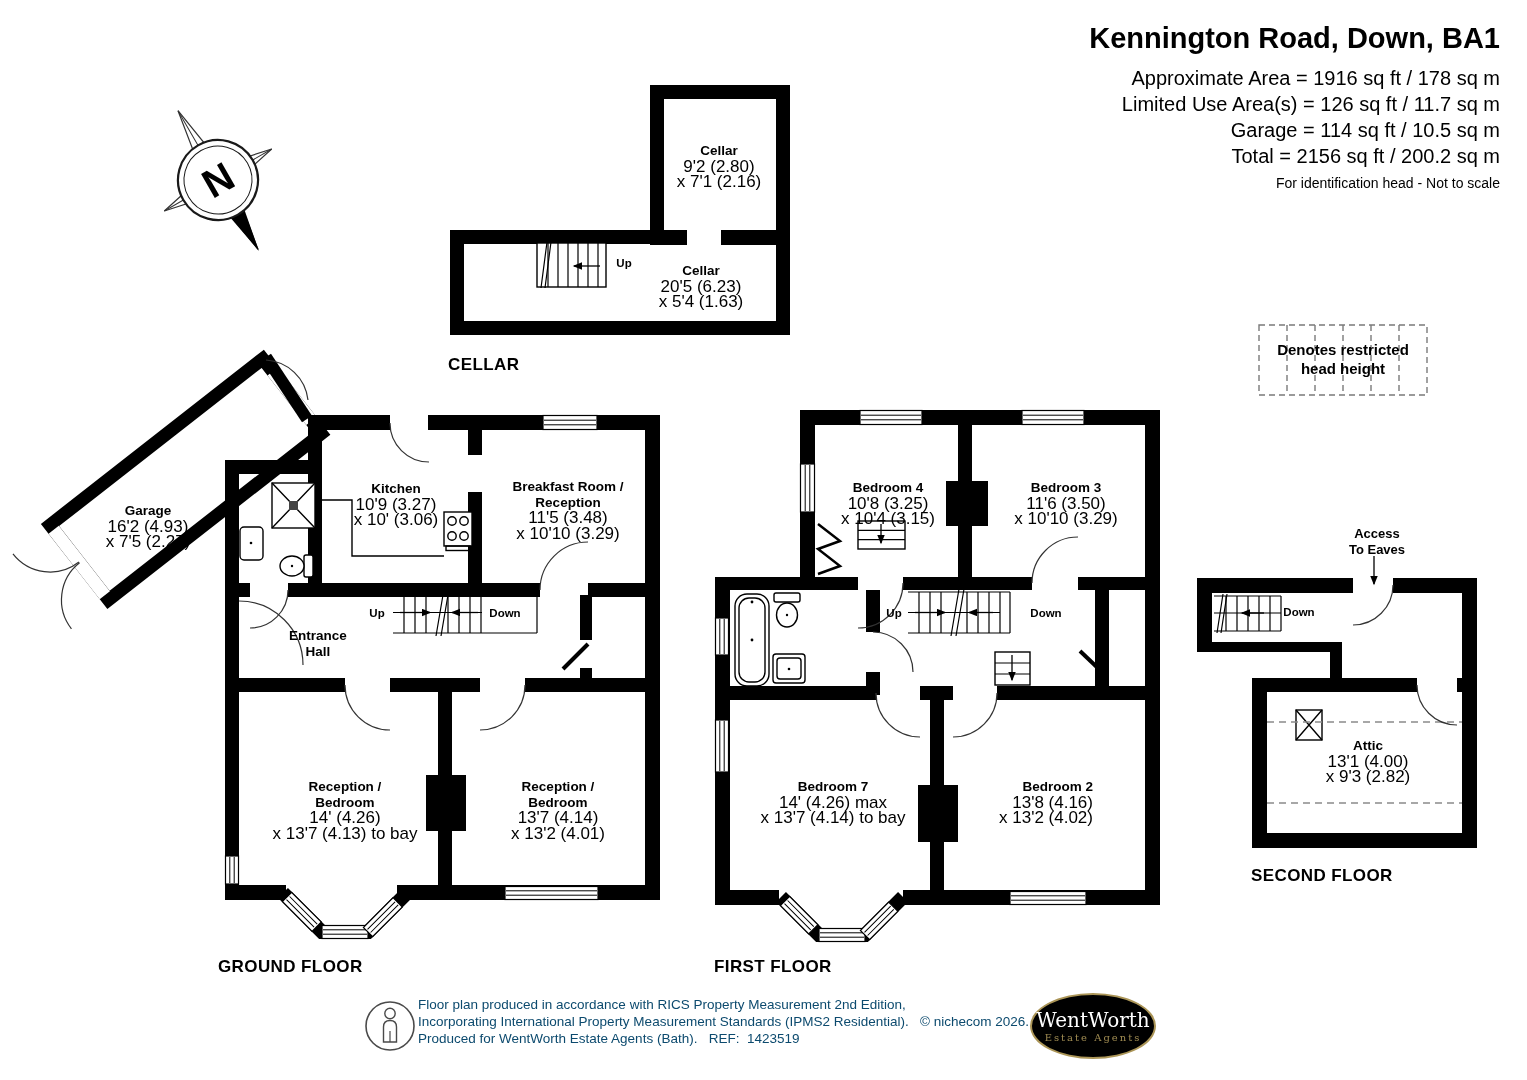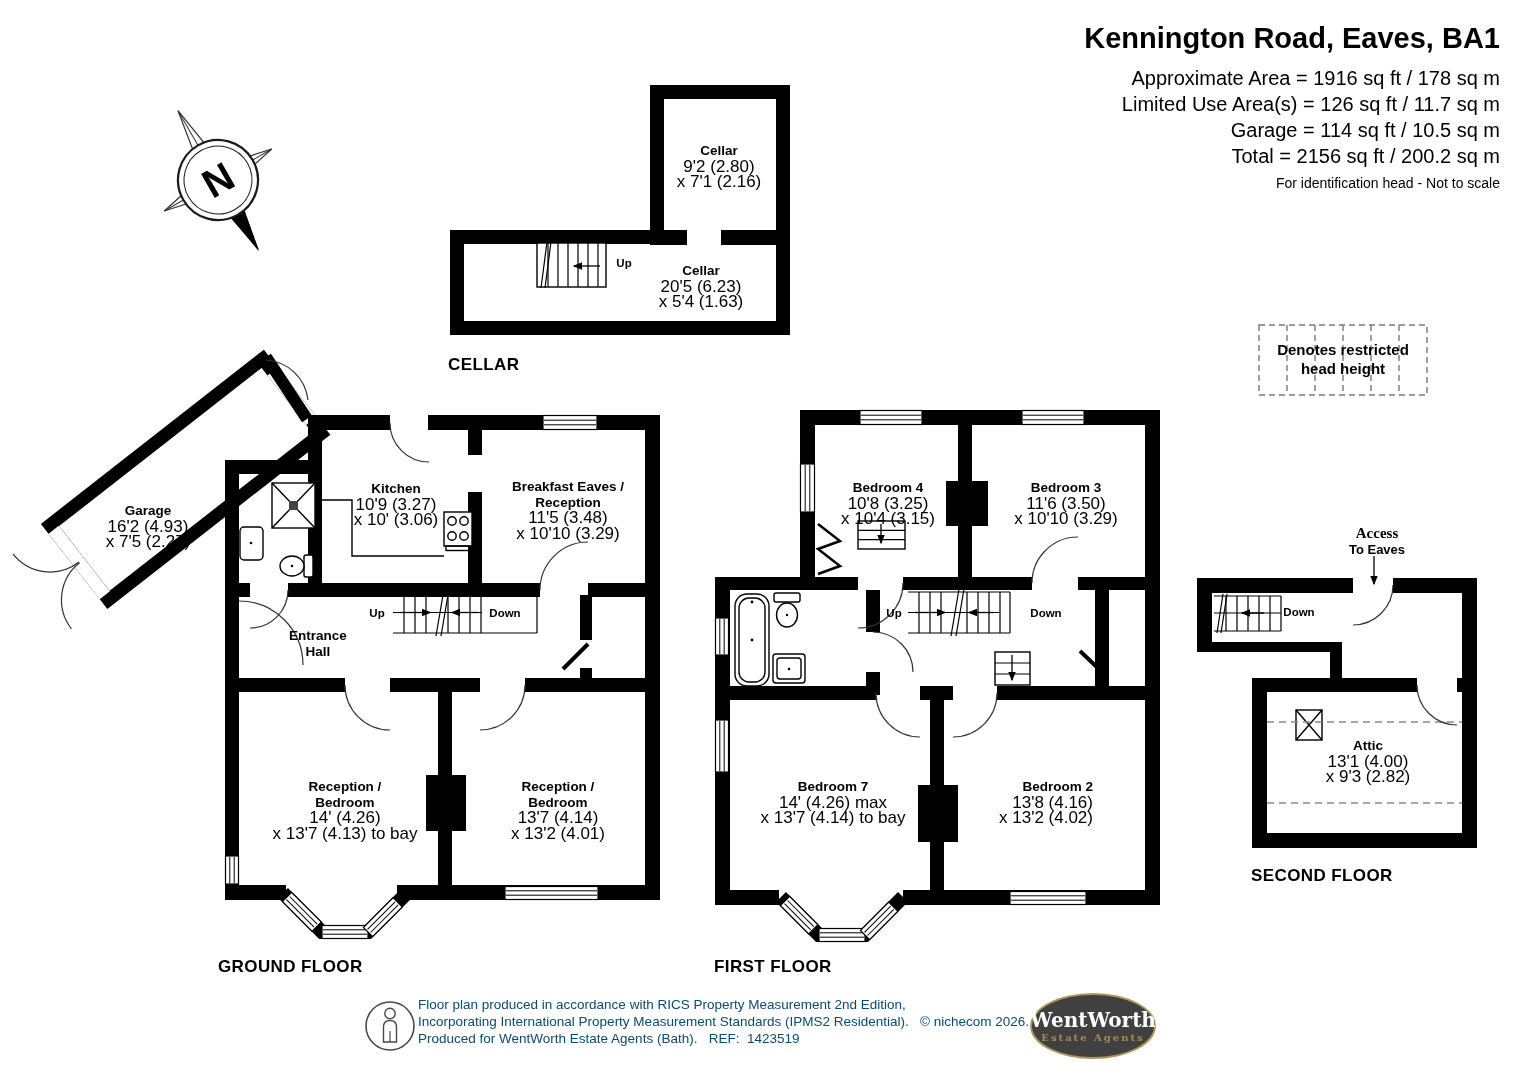--- a/index.html
+++ b/index.html
@@ -22,22 +22,22 @@
   .ftitle{position:absolute;font-size:17px;font-weight:bold;letter-spacing:.4px;white-space:nowrap;}
   #header{position:absolute;top:22px;right:27px;text-align:right;}
   #header .title{font-size:29px;font-weight:bold;margin-bottom:10px;}
   #header .aline{font-size:20px;line-height:26px;}
   #header .note{font-size:14px;margin-top:6px;}
   #legend-label{position:absolute;transform:translate(-50%,-50%);text-align:center;
         font-size:15px;font-weight:bold;line-height:19px;white-space:nowrap;}
   #footer-text{position:absolute;left:418px;top:996px;font-size:13.5px;line-height:17px;color:#0c4a6e;}
   #footer-text div{white-space:pre;}
   #logo{position:absolute;left:1030px;top:993px;width:126px;height:66px;border-radius:50%;
-        background:#404040;border:2.5px solid #ab9557;box-sizing:border-box;
-        display:flex;flex-direction:column;align-items:center;justify-content:center;font-weight:bold;}
+        background:#000000;border:2.5px solid #ab9557;box-sizing:border-box;
+        display:flex;flex-direction:column;align-items:center;justify-content:center;}
   #logo .lname{font-family:"DejaVu Serif",serif;font-size:20px;color:#ffffff;line-height:22px;}
   #logo .ltag{font-family:"DejaVu Serif",serif;font-size:10px;color:#a08c52;letter-spacing:2px;margin-top:1px;}
   .nlabel{font-size:40px;font-weight:bold;font-family:"Liberation Sans",sans-serif;}
 </style>
 </head>
 <body>
 
 <div id="page">
 
 <svg width="1527" height="1080" viewBox="0 0 1527 1080">
@@ -289,21 +289,21 @@
 
   <g stroke="#4a4a4a" fill="none">
     <circle cx="390" cy="1026" r="24" stroke-width="1.6"></circle>
     <circle cx="390" cy="1013.5" r="5.2" stroke-width="1.4"></circle>
     <path d="M383.5,1042 V1027 Q383.5,1020.5 390,1020.5 Q396.5,1020.5 396.5,1027 V1042 Z" stroke-width="1.4"></path>
     <path d="M390,1031 V1042" stroke-width="1.2"></path>
   </g>
 </svg>
 
 <div id="header">
-  <div class="title">Kennington Road, Eaves, BA1</div>
+  <div class="title">Kennington Road, Down, BA1</div>
   <div class="aline">Approximate Area = 1916 sq ft / 178 sq m</div>
   <div class="aline">Limited Use Area(s) = 126 sq ft / 11.7 sq m</div>
   <div class="aline">Garage = 114 sq ft / 10.5 sq m</div>
   <div class="aline">Total = 2156 sq ft / 200.2 sq m</div>
   <div class="note">For identification head - Not to scale</div>
 </div>
 
 <div id="legend-label" style="left:1343px;top:359px;">
   <div>Denotes restricted</div>
   <div>head height</div>
@@ -323,21 +323,21 @@
   <div class="rname">Garage</div>
   <div class="rdim">16'2 (4.93)</div>
   <div class="rdim">x 7'5 (2.27)</div>
 </div>
 <div class="lbl" style="left:396px;top:504px;">
   <div class="rname">Kitchen</div>
   <div class="rdim">10'9 (3.27)</div>
   <div class="rdim">x 10' (3.06)</div>
 </div>
 <div class="lbl" style="left:568px;top:510px;">
-  <div class="rname">Breakfast Eaves /</div>
+  <div class="rname">Breakfast Room /</div>
   <div class="rname">Reception</div>
   <div class="rdim">11'5 (3.48)</div>
   <div class="rdim">x 10'10 (3.29)</div>
 </div>
 <div class="lbl" style="left:318px;top:643px;">
   <div class="rname">Entrance</div>
   <div class="rname">Hall</div>
 </div>
 <div class="lbl" style="left:345px;top:810px;">
   <div class="rname">Reception /</div>
@@ -370,21 +370,21 @@
   <div class="rname">Bedroom 2</div>
   <div class="rdim">13'8 (4.16)</div>
   <div class="rdim">x 13'2 (4.02)</div>
 </div>
 <div class="lbl" style="left:1368px;top:761px;">
   <div class="rname">Attic</div>
   <div class="rdim">13'1 (4.00)</div>
   <div class="rdim">x 9'3 (2.82)</div>
 </div>
 <div class="lbl" style="left:1377px;top:541px;">
-  <div class="rname" style="font-size:15px;font-family:Liberation Serif, serif;">Access</div>
+  <div class="rname" style="font-size:13px;">Access</div>
   <div class="rname" style="font-size:13px;">To Eaves</div>
 </div>
 
 <div class="stairlbl" style="left:624px;top:263px;">Up</div>
 <div class="stairlbl" style="left:377px;top:613px;">Up</div>
 <div class="stairlbl" style="left:505px;top:613px;">Down</div>
 <div class="stairlbl" style="left:894px;top:613px;">Up</div>
 <div class="stairlbl" style="left:1046px;top:613px;">Down</div>
 <div class="stairlbl" style="left:1299px;top:612px;">Down</div>
 

